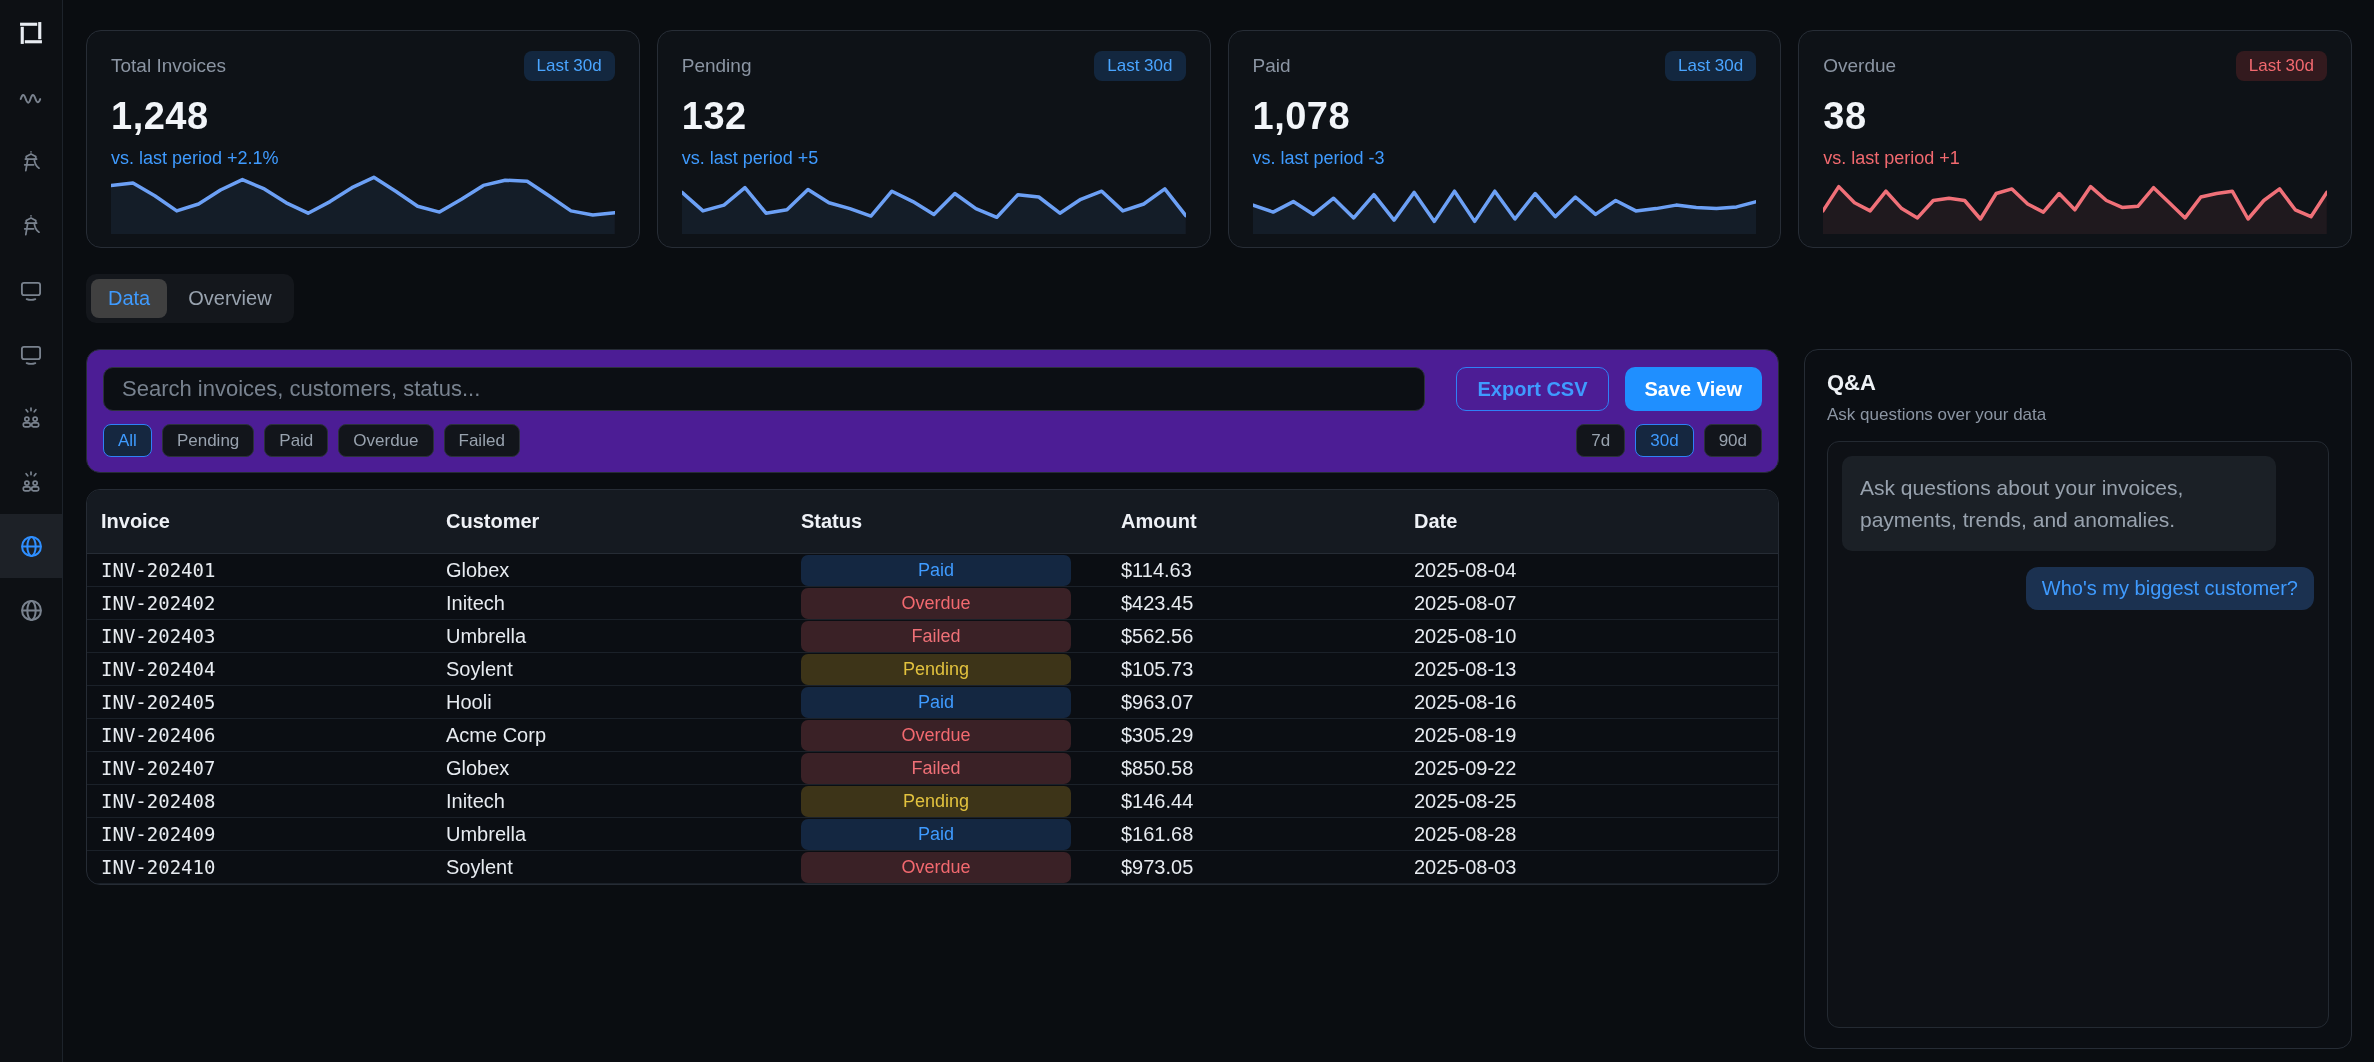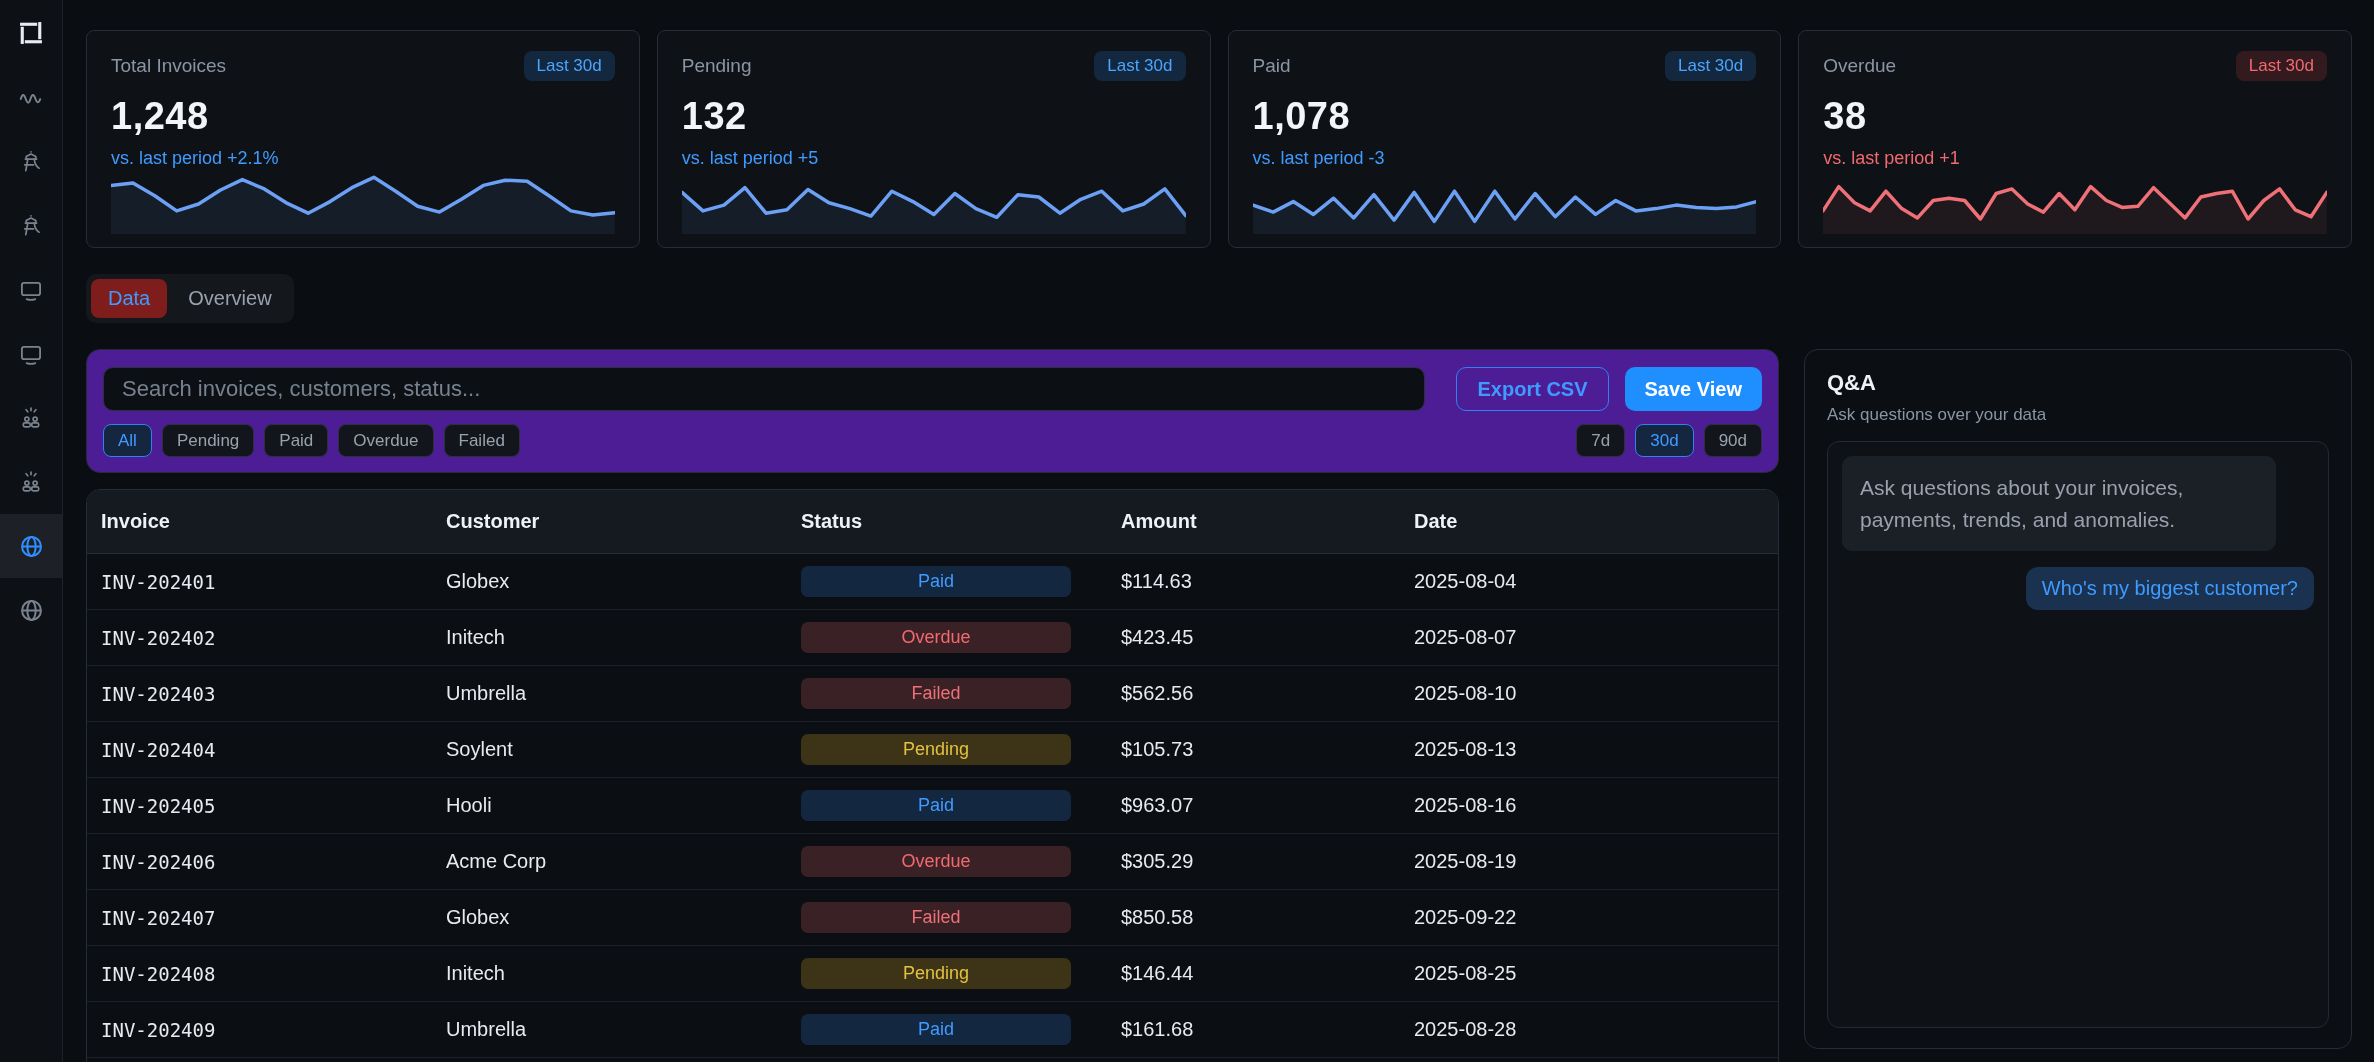--- a/index.html
+++ b/index.html
@@ -25,38 +25,38 @@
   .header { height:66px; flex:0 0 66px; display:flex; align-items:center; gap:15px; padding:0 32px; border-bottom:1px solid #14181e; }
   .crumb-icon { color:#2f8fff; display:inline-flex; }
   .crumb-section { font-size:23px; font-weight:600; color:#e9edf2; }
   .crumb-sep { font-size:22px; color:#57606c; }
   .crumb-title { font-size:23px; font-weight:700; color:#f0f3f7; }
 
   .content { flex:1; padding:0 22px 0 23px; }
 
   
   .kpi-row { display:grid; grid-template-columns:repeat(4,1fr); gap:17px; margin-top:30px; }
-  .card { background:#0e1217; border:1px solid #272d36; border-radius:8px; }
+  .card { background:#0e1217; border:1px solid #272d36; border-radius:15px; }
   .kpi { height:218px; padding:20px 24px 0; position:relative; overflow:hidden; }
   .kpi-top { display:flex; justify-content:space-between; align-items:center; }
   .k-label { font-size:19px; color:#8b95a3; }
   .k-badge { font-size:17px; padding:5px 13px; border-radius:8px; }
   .k-badge.blue { color:#4aa5ff; background:#13273f; }
   .k-badge.red  { color:#f2696f; background:#331a1e; }
   .k-value { font-size:38px; font-weight:700; margin-top:14px; letter-spacing:.5px; color:#f2f5f9; }
   .k-delta { font-size:18px; margin-top:10px; }
   .k-delta.blue { color:#3f9bff; }
   .k-delta.red  { color:#f2696f; }
   .k-spark { position:absolute; left:24px; bottom:13px; width:calc(100% - 48px); height:72px; }
 
   
   .tabs-row { margin-top:26px; }
   .tabs { display:inline-flex; background:#14171c; border-radius:10px; padding:5px; gap:4px; }
   .tab { border:none; background:transparent; color:#98a2ae; font-size:20px; padding:8px 17px; border-radius:8px; font-family:inherit; cursor:pointer; }
-  .tab.active { background:#7f1d1d; color:#3f9bff; }
+  .tab.active { background:#404040; color:#3f9bff; }
 
   
   .body-grid { display:grid; grid-template-columns:1fr 548px; gap:25px; margin-top:26px; align-items:start; }
 
   .toolbar-card { border:1px solid #262c35; border-radius:14px; padding:17px 16px 15px; background:#4c1d95; }
   .tb-row1 { display:flex; gap:16px; }
   .search { flex:1; height:44px; border-radius:10px; border:1px solid #2c323b; background:#0c0f14; color:#e7ebf0; font-size:22px; padding:0 18px; font-family:inherit; outline:none; }
   .search::placeholder { color:#78828f; }
   .btn { height:44px; border-radius:10px; font-size:20px; font-weight:600; font-family:inherit; cursor:pointer; padding:0 20px; white-space:nowrap; }
   .btn.outline { background:transparent; border:1.5px solid #2f81f7; color:#3f9bff;margin-left:15px; }
@@ -64,21 +64,21 @@
   .tb-row2 { display:flex; justify-content:space-between; margin-top:13px; }
   .chips { display:flex; gap:10px; }
   .chip { height:33px; padding:0 14px; border-radius:8px; border:1px solid #2b313a; background:#12151b; color:#98a2ae; font-size:17px; font-family:inherit; cursor:pointer; }
   .chip.active { border-color:#2f81f7; color:#3f9bff; background:#152740; }
 
   
   .table-card { margin-top:16px; border:1px solid #262c35; border-radius:14px; overflow:hidden; background:#0b0e13; }
   .thead, .trow { display:grid; grid-template-columns:345px 355px 320px 293px 1fr; align-items:center; padding:0 14px; }
   .thead { background:#151a21; border-bottom:1px solid #262c35; height:64px; }
   .th { font-size:20px; font-weight:700; color:#eef1f6; }
-  .trow { height:56px; border-bottom:1px solid #1b2129; cursor:pointer; }
+  .trow { height:33px; border-bottom:1px solid #1b2129; cursor:pointer; }
   .cell { font-size:20px; color:#e7ebf0; }
   .mono { font-family:"DejaVu Sans Mono", monospace; font-size:19px; }
   .pill { display:flex; width:270px; height:31px; border-radius:7px; align-items:center; justify-content:center; font-size:18px; }
   .pill.paid    { background:#142741; color:#3f9bff; }
   .pill.overdue { background:#3a2126; color:#f2696f; }
   .pill.failed  { background:#3a2126; color:#ef7077; }
   .pill.pending { background:#3d3418; color:#e2c23e; }
 
   
   .qa { border:1px solid #262c35; border-radius:14px; padding:20px 22px; height:700px; display:flex; flex-direction:column; background:#0b0e13; }

